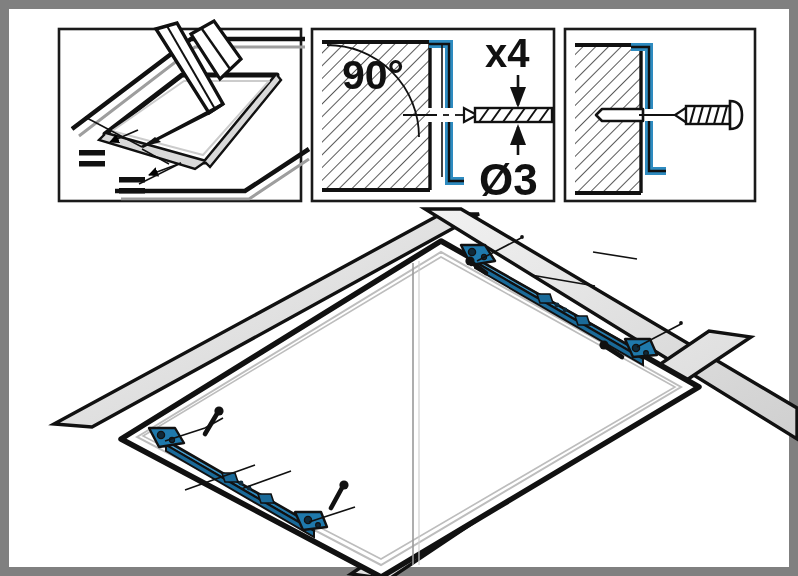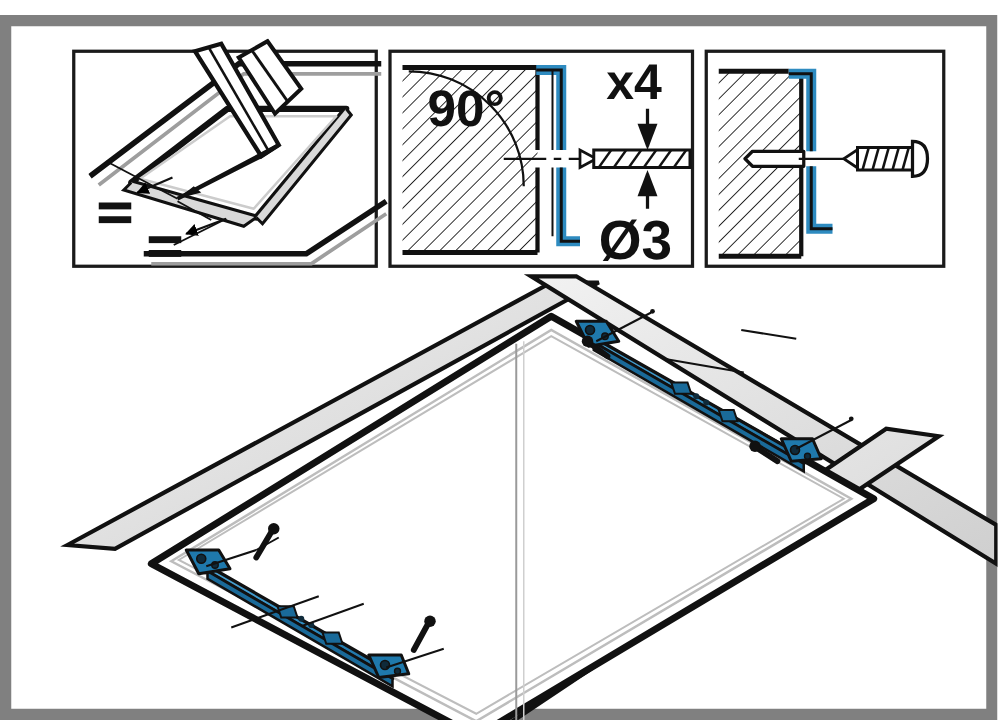--- a/index.html
+++ b/index.html
@@ -6,21 +6,20 @@
   body{
     width:798px;height:576px;overflow:hidden;
     font-family:"Liberation Sans", sans-serif;
     position:relative;
   }
   #page{
     position:absolute;inset:0;
     background:#ffffff;
     box-sizing:border-box;
     border:9px solid #808080;
-    margin-top:12px;
   }
   #canvas{position:absolute;left:0;top:0;width:798px;height:576px;}
   .svgroot{display:block;}
   text{font-family:"Liberation Sans", sans-serif;}
 </style>
 </head>
 <body>
 
 <div id="page">
 

